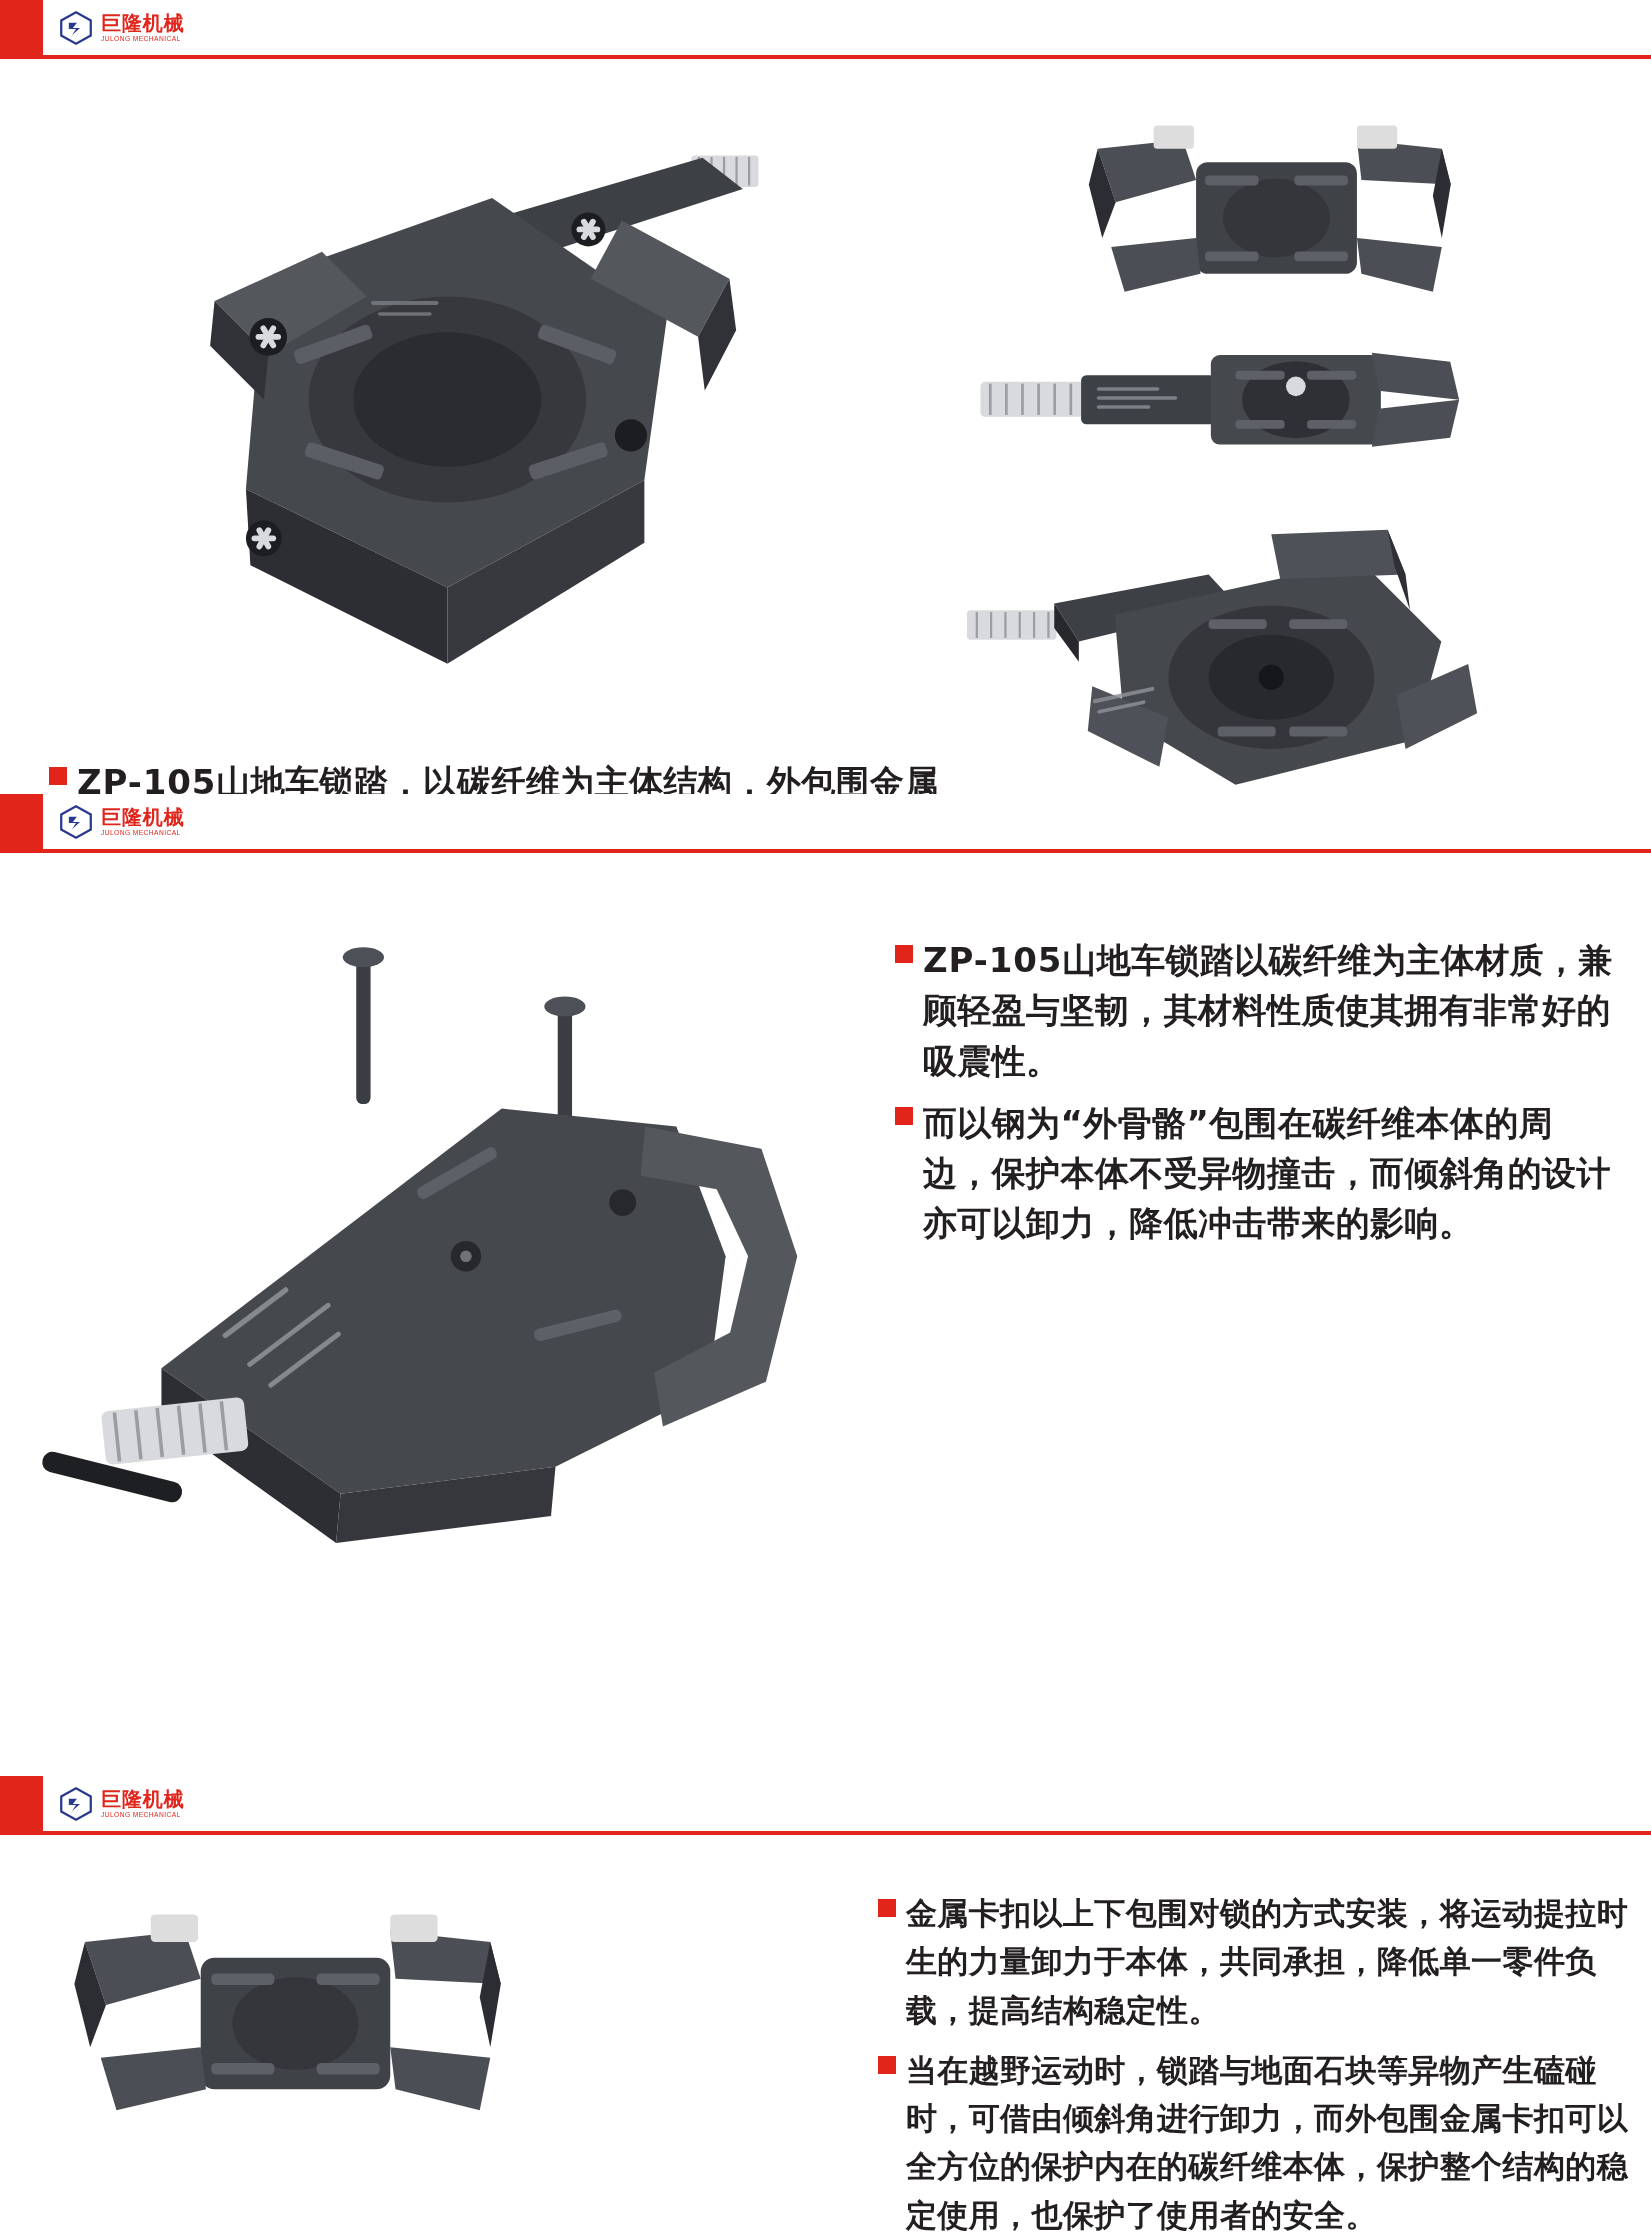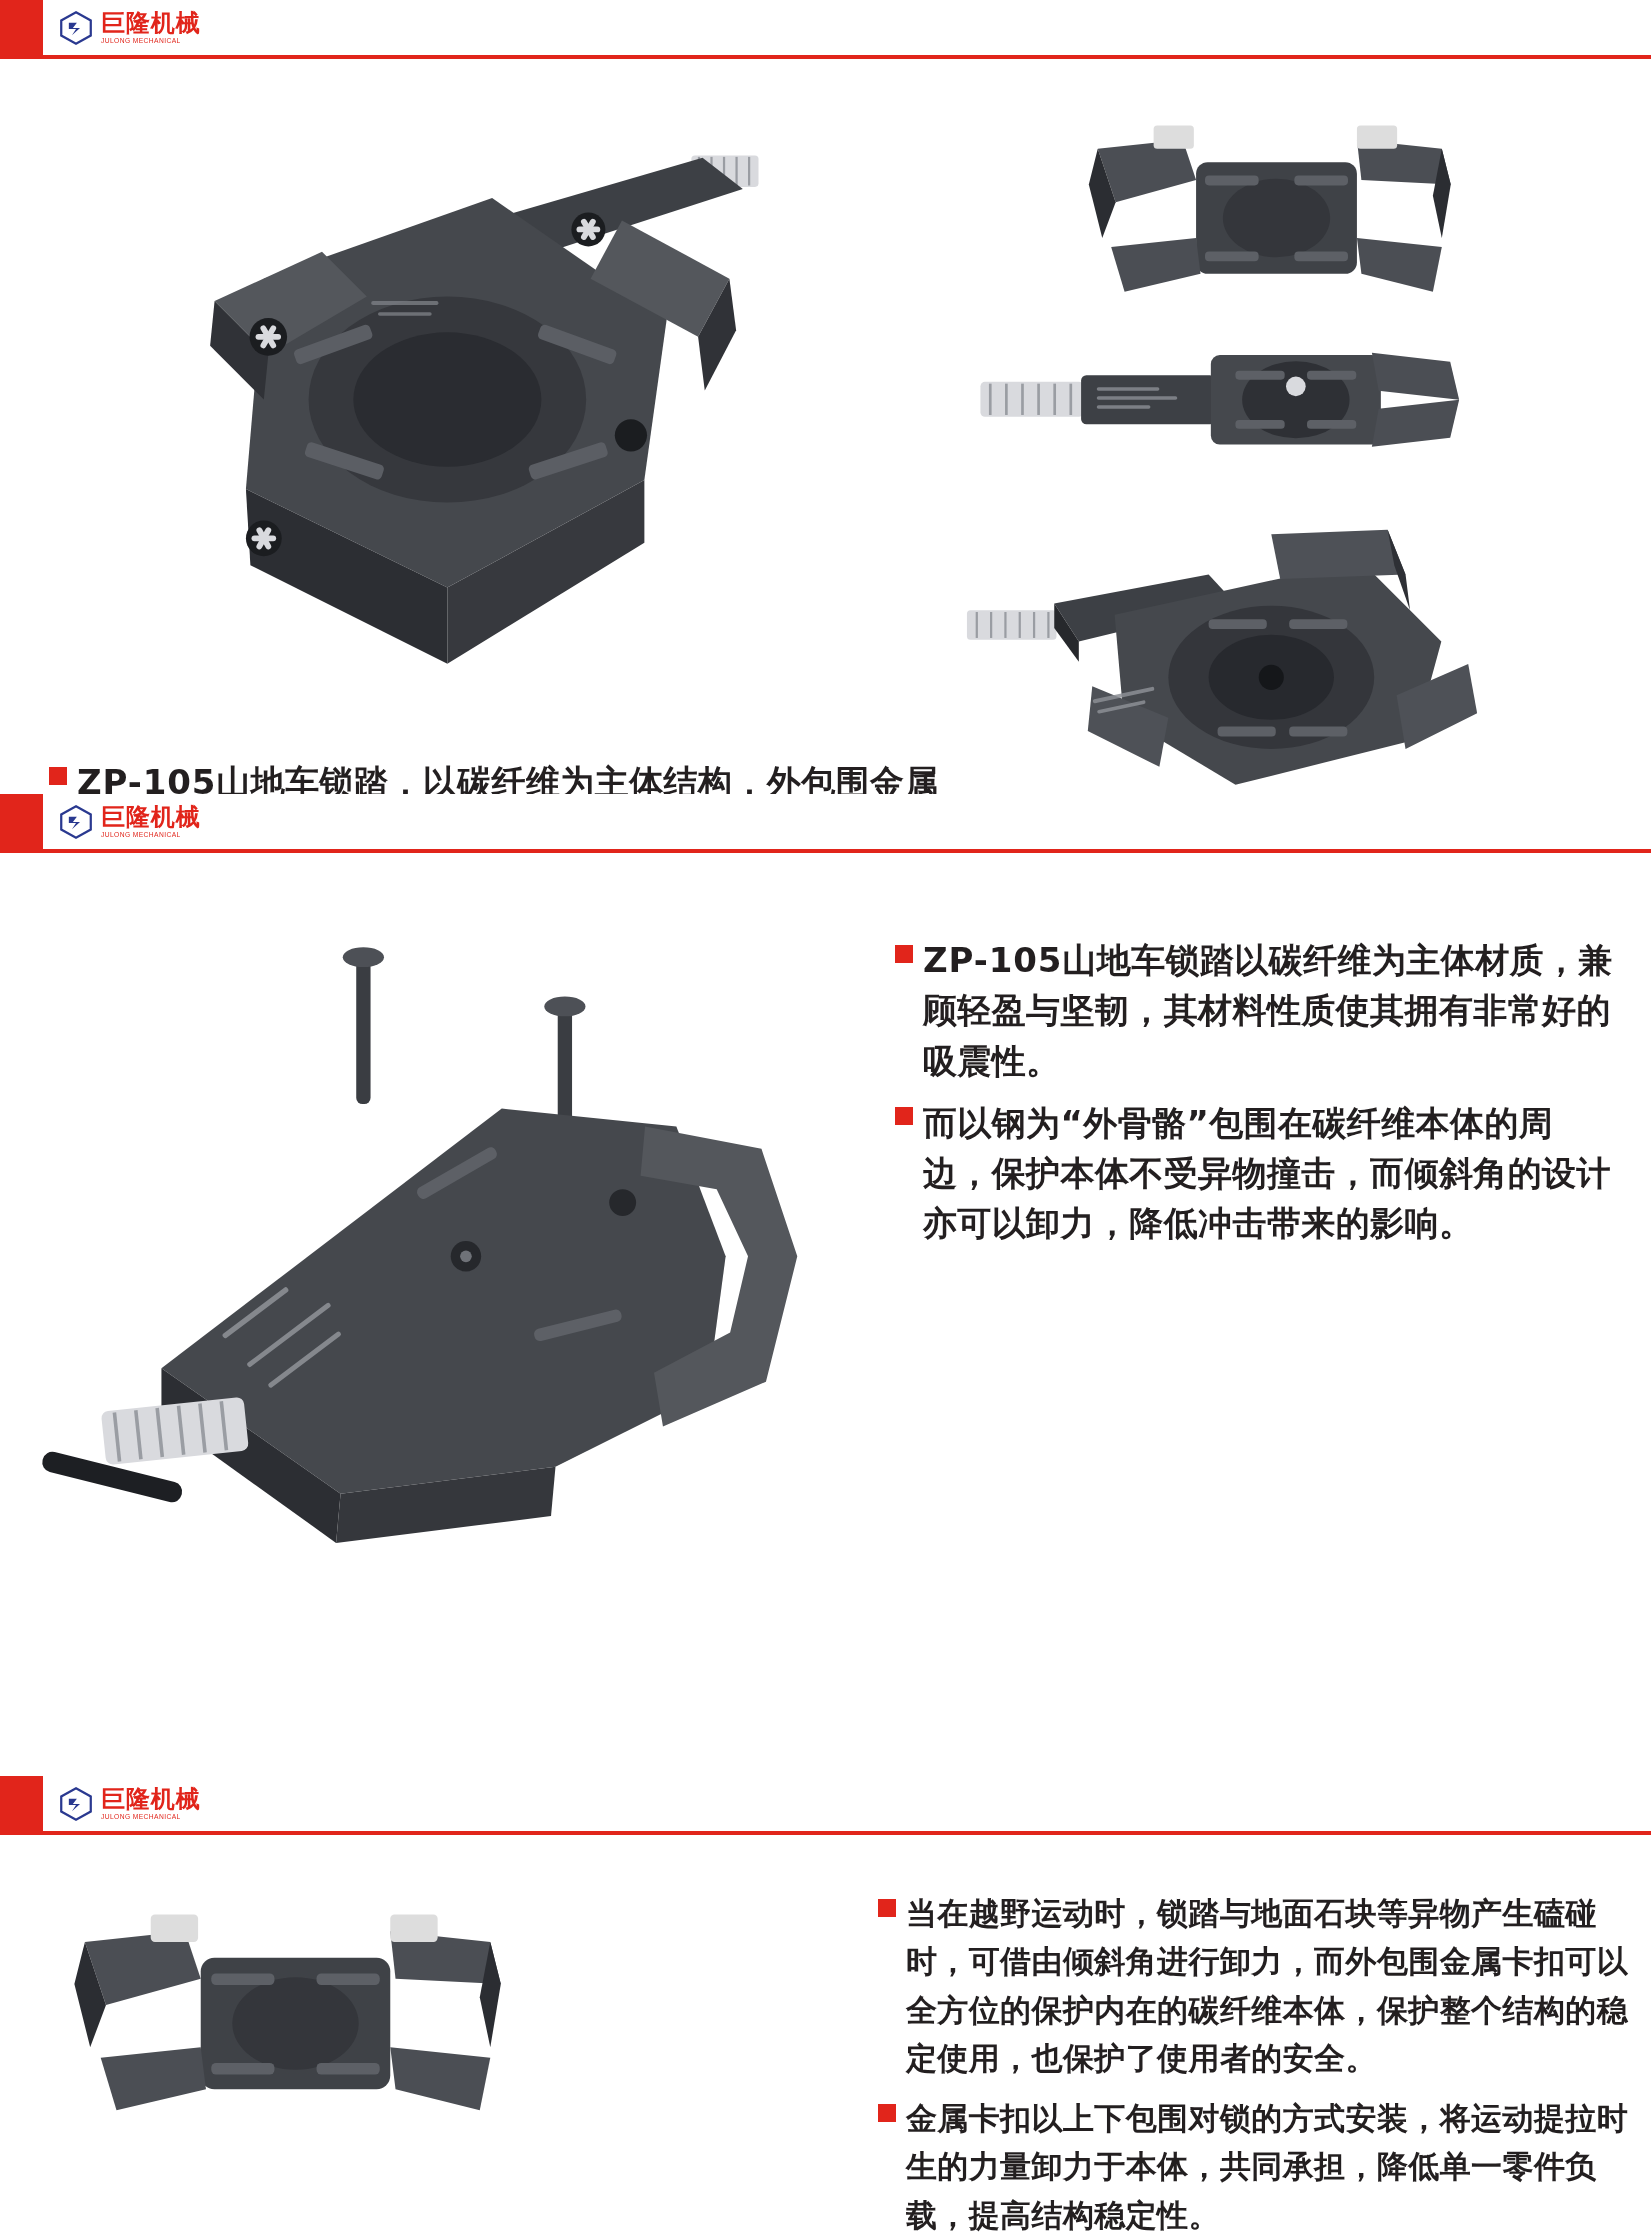--- a/index.html
+++ b/index.html
@@ -43,21 +43,21 @@
     position: relative;
     flex: none;
   }
   .logo-text {
     display: flex;
     flex-direction: column;
     justify-content: center;
     line-height: 1;
   }
   .logo-cn {
-    font-size: 24px;
+    font-size: 20px;
     font-weight: bold;
     color: #e1251b;
     letter-spacing: 0.9px;
     font-family: "DejaVu Sans", "Liberation Sans", sans-serif;
   }
   .logo-en {
     font-size: 6.7px;
     color: #e1251b;
     letter-spacing: 0.4px;
     margin-top: 3.1px;
@@ -479,27 +479,27 @@
             </g>
           </svg>
 
         </div>
 
         <div class="right">
           <ul class="bullet-list">
             <li class="bullet-item">
               <span class="bullet-sq"></span>
               <span class="bullet-text">
-                <span>当在越野运动时，锁踏与地面石块等异物产生磕碰时，可借由倾斜角进行卸力，而外包围金属卡扣可以全方位的保护内在的碳纤维本体，保护整个结构的稳定使用，也保护了使用者的安全。</span>
+                <span>金属卡扣以上下包围对锁的方式安装，将运动提拉时生的力量卸力于本体，共同承担，降低单一零件负载，提高结构稳定性。</span>
               </span>
             </li>
             <li class="bullet-item">
               <span class="bullet-sq"></span>
               <span class="bullet-text">
-                <span>金属卡扣以上下包围对锁的方式安装，将运动提拉时生的力量卸力于本体，共同承担，降低单一零件负载，提高结构稳定性。</span>
+                <span>当在越野运动时，锁踏与地面石块等异物产生磕碰时，可借由倾斜角进行卸力，而外包围金属卡扣可以全方位的保护内在的碳纤维本体，保护整个结构的稳定使用，也保护了使用者的安全。</span>
               </span>
             </li>
           </ul>
         </div>
       </div>
     </div>
   </div>
 
 </div>
 

